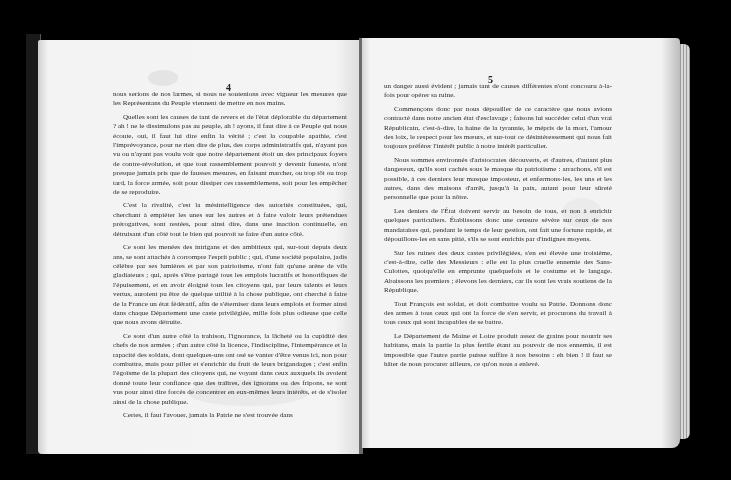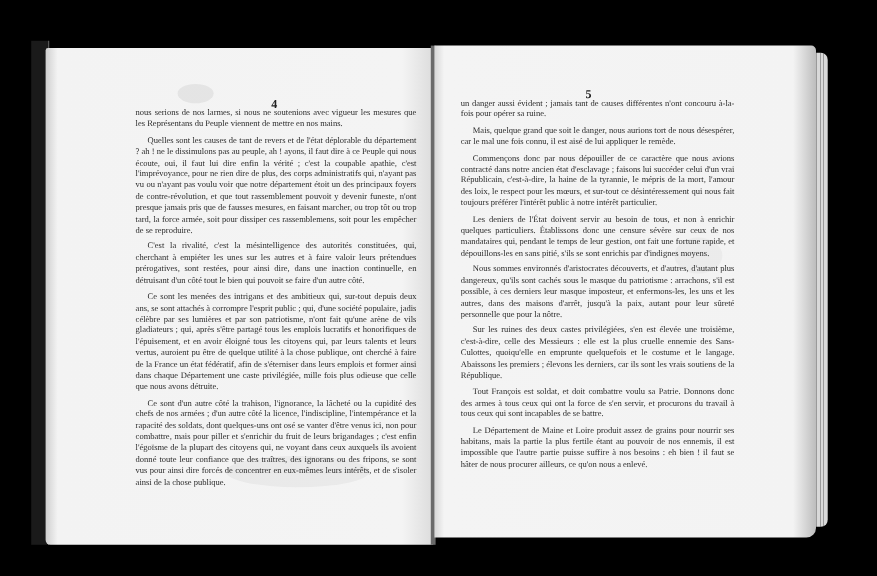--- a/index.html
+++ b/index.html
@@ -37,34 +37,34 @@
   <div class="page left">
     <div class="stain" style="left:110px;top:30px;width:30px;height:16px;"></div>
     <div class="stain" style="left:150px;top:340px;width:120px;height:26px;opacity:.6;"></div>
     <div class="pnum">4</div>
     <div class="text">
       <p class="cont">nous serions de nos larmes, si nous ne soutenions avec vigueur les mesures que les Représentans du Peuple viennent de mettre en nos mains.</p>
       <p>Quelles sont les causes de tant de revers et de l'état déplorable du département ? ah ! ne le dissimulons pas au peuple, ah ! ayons, il faut dire à ce Peuple qui nous écoute, oui, il faut lui dire enfin la vérité ; c'est la coupable apathie, c'est l'imprévoyance, pour ne rien dire de plus, des corps administratifs qui, n'ayant pas vu ou n'ayant pas voulu voir que notre département étoit un des principaux foyers de contre-révolution, et que tout rassemblement pouvoit y devenir funeste, n'ont presque jamais pris que de fausses mesures, en faisant marcher, ou trop tôt ou trop tard, la force armée, soit pour dissiper ces rassemblemens, soit pour les empêcher de se reproduire.</p>
       <p>C'est la rivalité, c'est la mésintelligence des autorités constituées, qui, cherchant à empiéter les unes sur les autres et à faire valoir leurs prétendues prérogatives, sont restées, pour ainsi dire, dans une inaction continuelle, en détruisant d'un côté tout le bien qui pouvoit se faire d'un autre côté.</p>
       <p>Ce sont les menées des intrigans et des ambitieux qui, sur-tout depuis deux ans, se sont attachés à corrompre l'esprit public ; qui, d'une société populaire, jadis célèbre par ses lumières et par son patriotisme, n'ont fait qu'une arène de vils gladiateurs ; qui, après s'être partagé tous les emplois lucratifs et honorifiques de l'épuisement, et en avoir éloigné tous les citoyens qui, par leurs talents et leurs vertus, auroient pu être de quelque utilité à la chose publique, ont cherché à faire de la France un état fédératif, afin de s'éterniser dans leurs emplois et former ainsi dans chaque Département une caste privilégiée, mille fois plus odieuse que celle que nous avons détruite.</p>
       <p>Ce sont d'un autre côté la trahison, l'ignorance, la lâcheté ou la cupidité des chefs de nos armées ; d'un autre côté la licence, l'indiscipline, l'intempérance et la rapacité des soldats, dont quelques-uns ont osé se vanter d'être venus ici, non pour combattre, mais pour piller et s'enrichir du fruit de leurs brigandages ; c'est enfin l'égoïsme de la plupart des citoyens qui, ne voyant dans ceux auxquels ils avoient donné toute leur confiance que des traîtres, des ignorans ou des fripons, se sont vus pour ainsi dire forcés de concentrer en eux-mêmes leurs intérêts, et de s'isoler ainsi de la chose publique.</p>
+      <p>Certes, il faut l'avouer, jamais la Patrie ne s'est trouvée dans</p>
     </div>
   </div>
 
   <div class="gutter"></div>
 
   <div class="page right">
     <div class="stain" style="left:200px;top:160px;width:40px;height:30px;opacity:.5;"></div>
     <div class="pnum">5</div>
     <div class="text">
       <p class="cont">un danger aussi évident ; jamais tant de causes différentes n'ont concouru à-la-fois pour opérer sa ruine.</p>
-      <p>Mais, quelque grand que soit le danger, nous aurions tort de nous désespérer, car le mal une fois connu, il est aisé de lui appliquer le remède.</p>
       <p>Commençons donc par nous dépouiller de ce caractère que nous avions contracté dans notre ancien état d'esclavage ; faisons lui succéder celui d'un vrai Républicain, c'est-à-dire, la haine de la tyrannie, le mépris de la mort, l'amour des loix, le respect pour les mœurs, et sur-tout ce désintéressement qui nous fait toujours préférer l'intérêt public à notre intérêt particulier.</p>
+      <p>Nous sommes environnés d'aristocrates découverts, et d'autres, d'autant plus dangereux, qu'ils sont cachés sous le masque du patriotisme : arrachons, s'il est possible, à ces derniers leur masque imposteur, et enfermons-les, les uns et les autres, dans des maisons d'arrêt, jusqu'à la paix, autant pour leur sûreté personnelle que pour la nôtre.</p>
       <p>Les deniers de l'État doivent servir au besoin de tous, et non à enrichir quelques particuliers. Établissons donc une censure sévère sur ceux de nos mandataires qui, pendant le temps de leur gestion, ont fait une fortune rapide, et dépouillons-les en sans pitié, s'ils se sont enrichis par d'indignes moyens.</p>
-      <p>Nous sommes environnés d'aristocrates découverts, et d'autres, d'autant plus dangereux, qu'ils sont cachés sous le masque du patriotisme : arrachons, s'il est possible, à ces derniers leur masque imposteur, et enfermons-les, les uns et les autres, dans des maisons d'arrêt, jusqu'à la paix, autant pour leur sûreté personnelle que pour la nôtre.</p>
       <p>Sur les ruines des deux castes privilégiées, s'en est élevée une troisième, c'est-à-dire, celle des Messieurs : elle est la plus cruelle ennemie des Sans-Culottes, quoiqu'elle en emprunte quelquefois et le costume et le langage. Abaissons les premiers ; élevons les derniers, car ils sont les vrais soutiens de la République.</p>
       <p>Tout François est soldat, et doit combattre voulu sa Patrie. Donnons donc des armes à tous ceux qui ont la force de s'en servir, et procurons du travail à tous ceux qui sont incapables de se battre.</p>
       <p>Le Département de Maine et Loire produit assez de grains pour nourrir ses habitans, mais la partie la plus fertile étant au pouvoir de nos ennemis, il est impossible que l'autre partie puisse suffire à nos besoins : eh bien ! il faut se hâter de nous procurer ailleurs, ce qu'on nous a enlevé.</p>
     </div>
   </div>
 
   <div class="fore-edge"></div>
 </div>
 
 </body></html>

